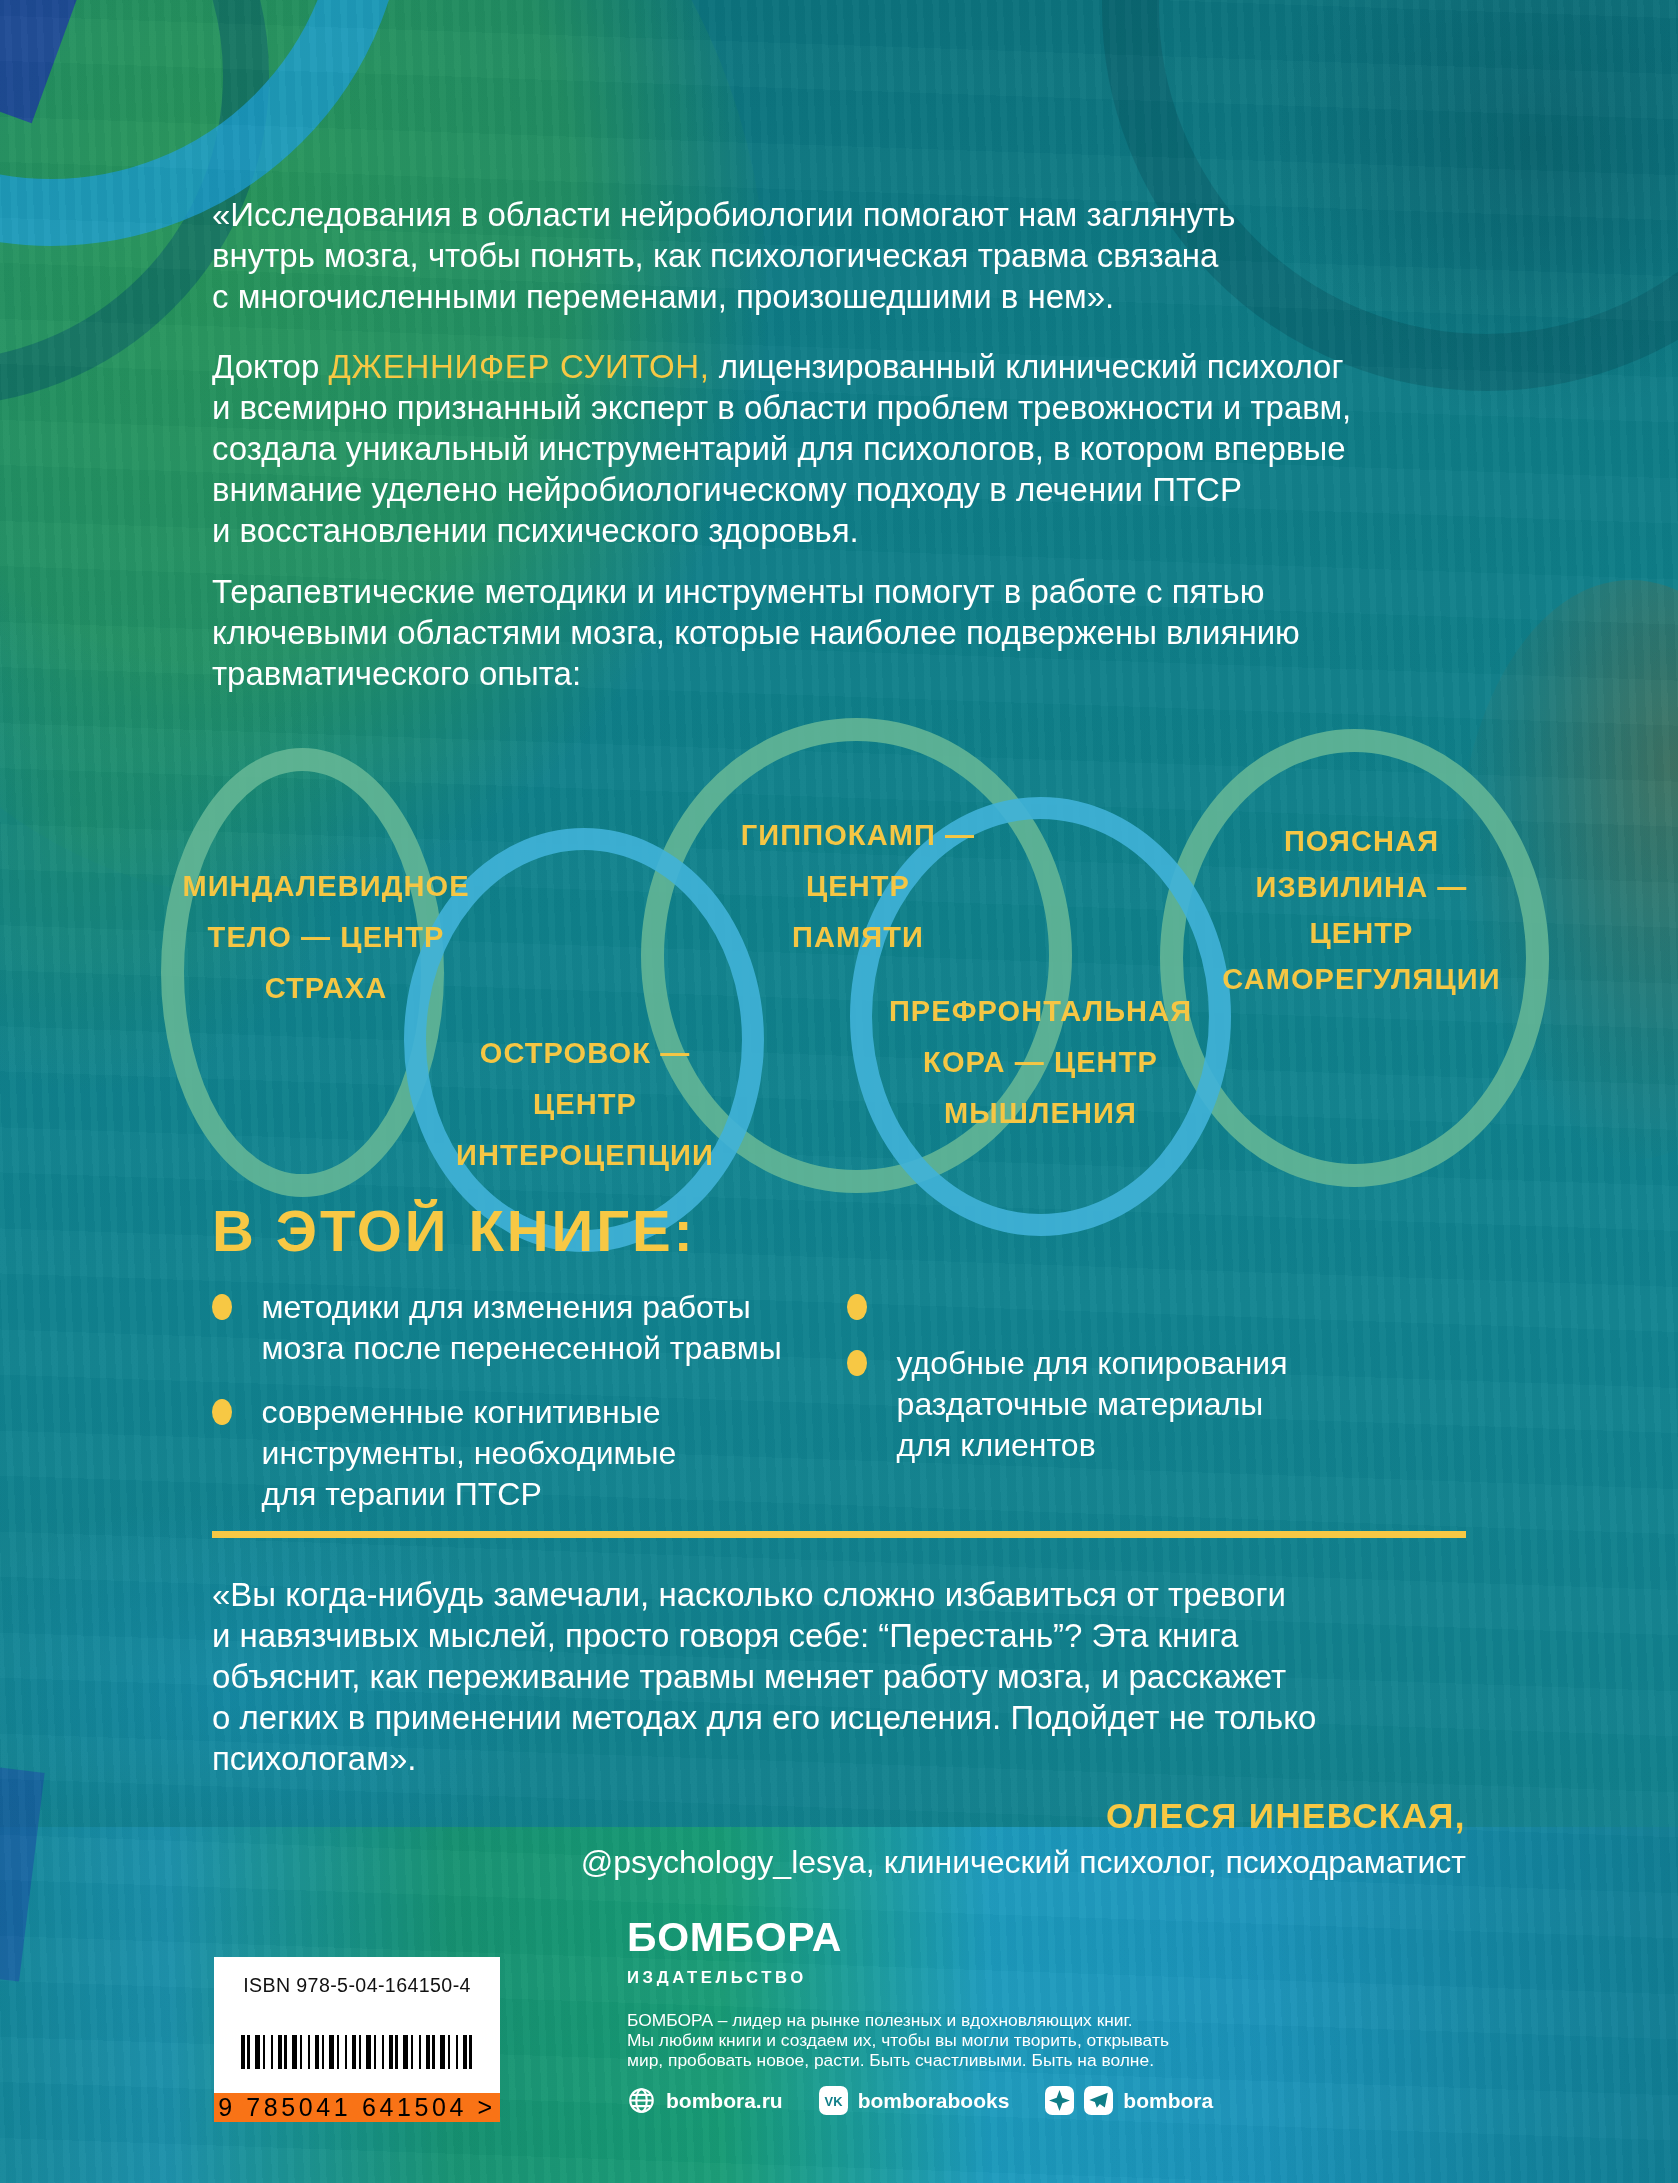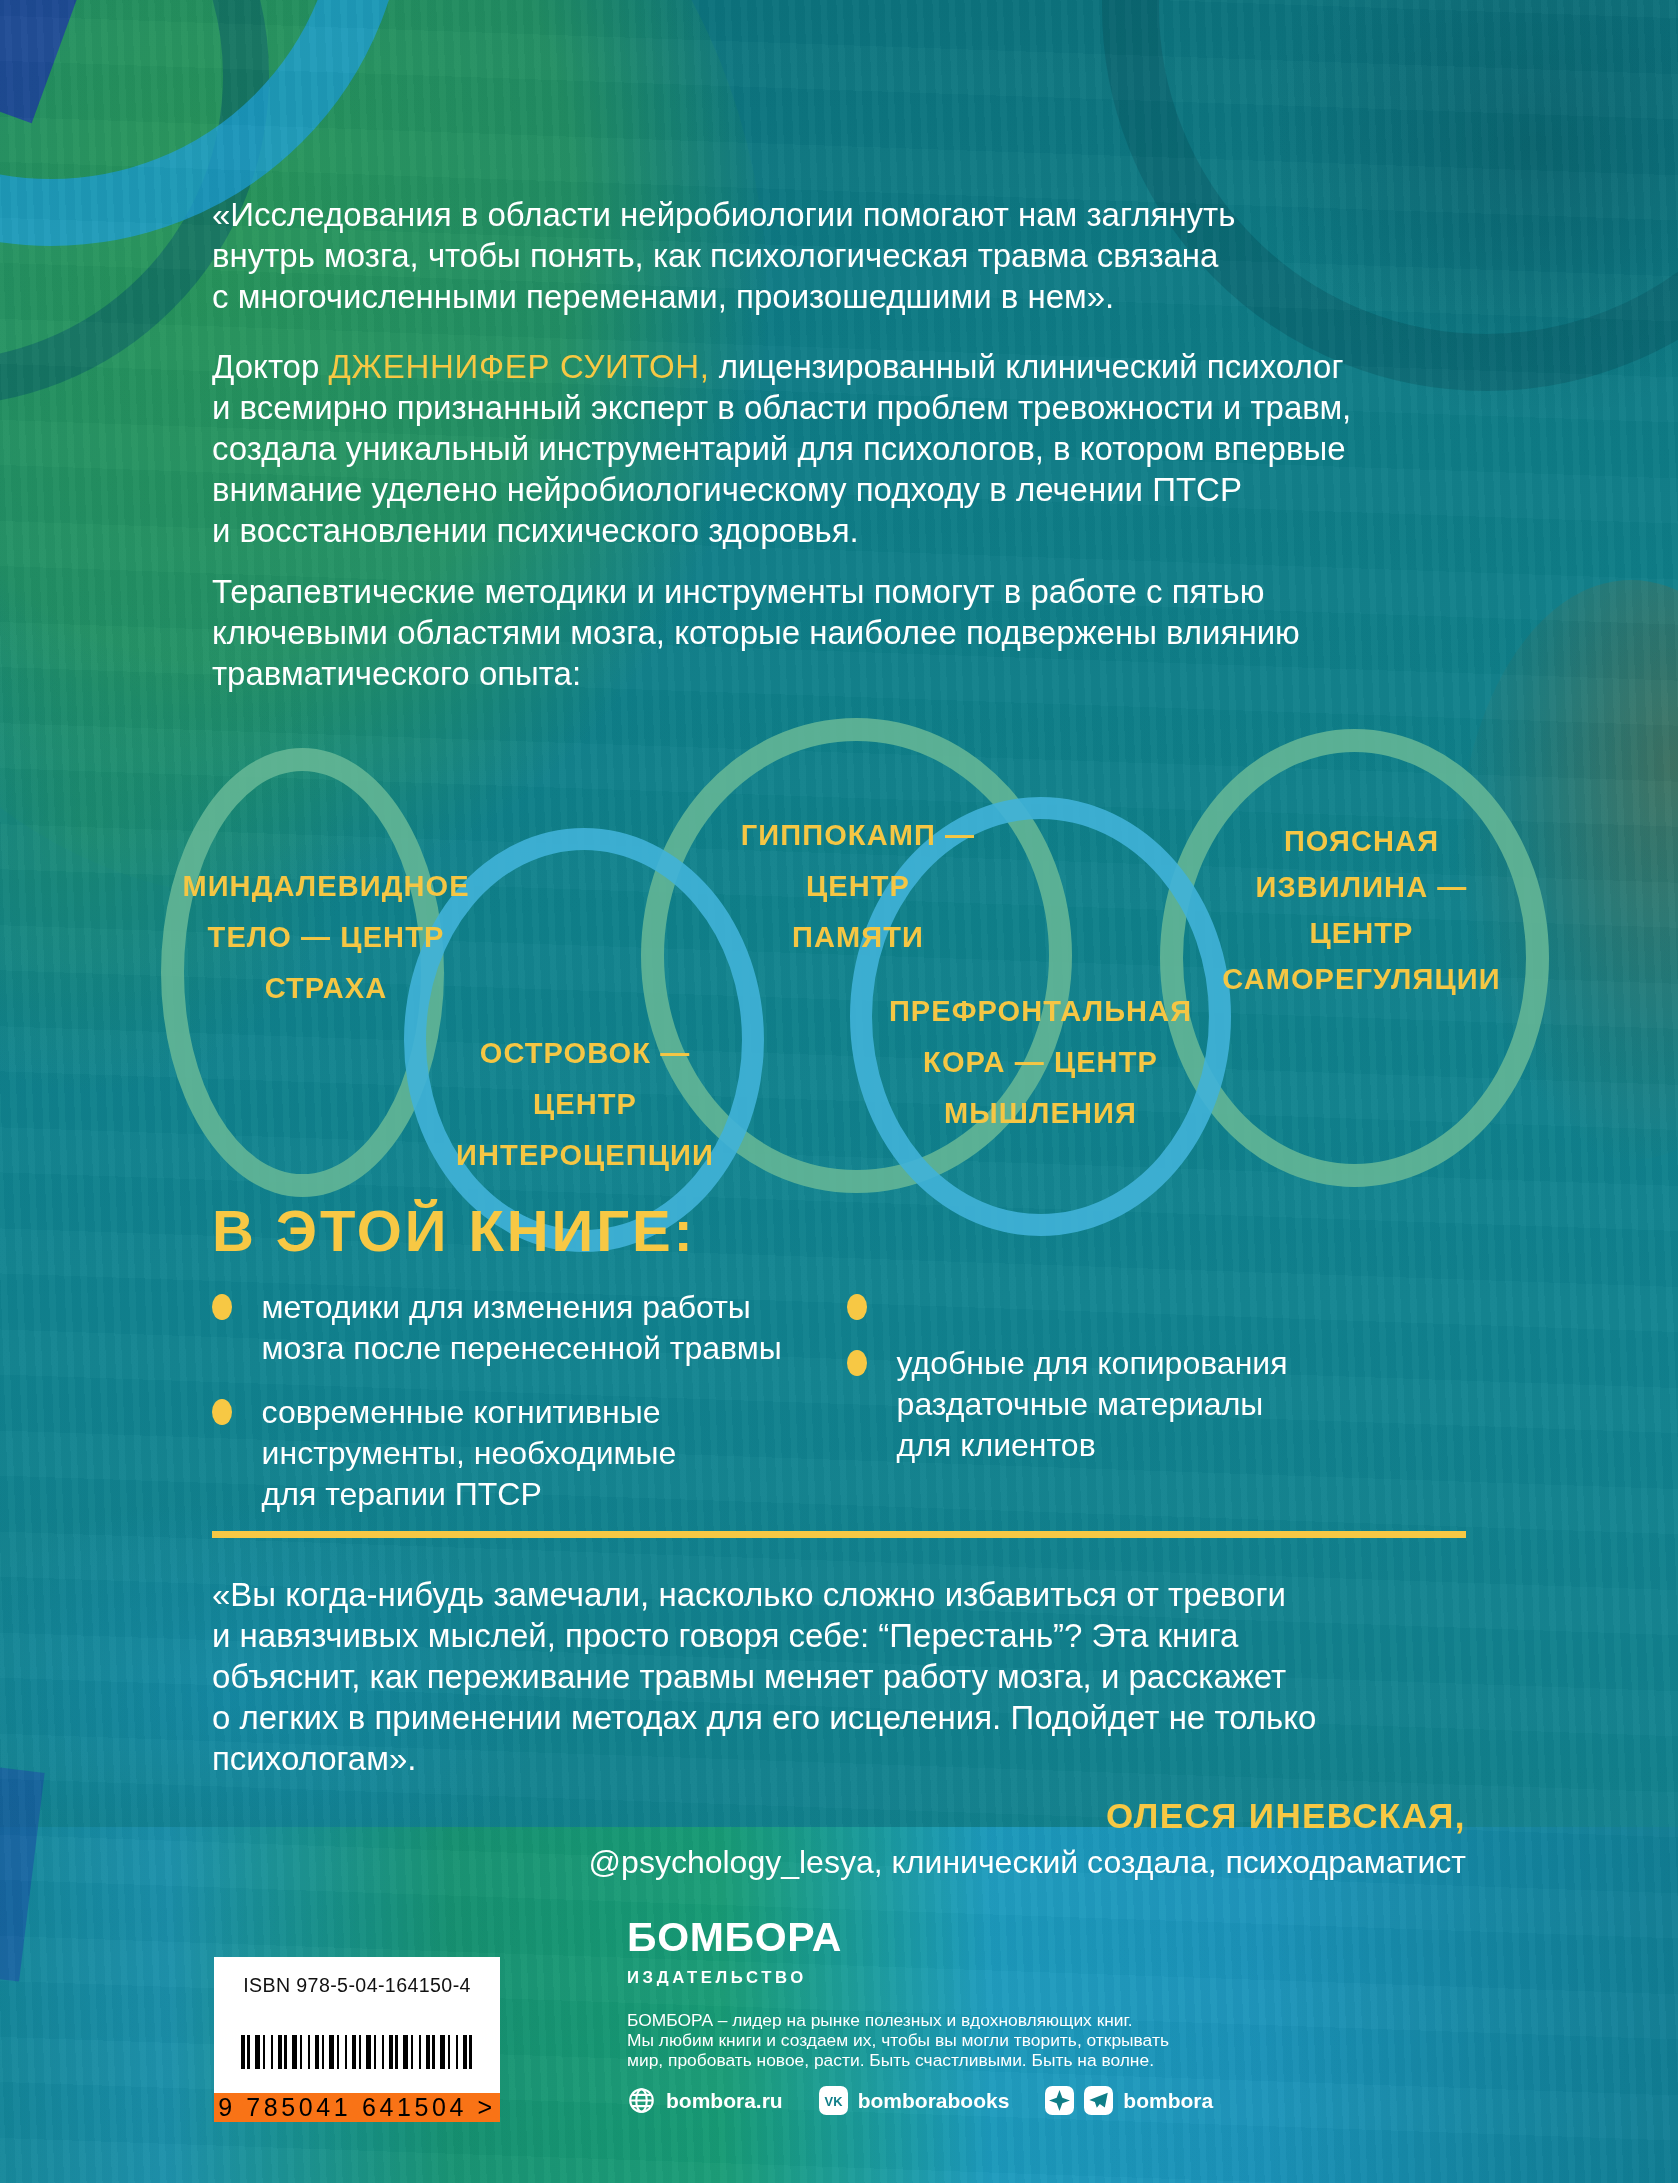--- a/index.html
+++ b/index.html
@@ -175,21 +175,21 @@
   </div>
 
   <div class="divider"></div>
 
   <div class="txt quote-bottom">«Вы когда-нибудь замечали, насколько сложно избавиться от тревоги
 и навязчивых мыслей, просто говоря себе: “Перестань”? Эта книга
 объяснит, как переживание травмы меняет работу мозга, и расскажет
 о легких в применении методах для его исцеления. Подойдет не только
 психологам».</div>
   <div class="reviewer-name">ОЛЕСЯ ИНЕВСКАЯ,</div>
-  <div class="reviewer-creds">@psychology_lesya, клинический создала, психодраматист</div>
+  <div class="reviewer-creds">@psychology_lesya, клинический психолог, психодраматист</div>
 
   <div class="barcode-box">
     <div class="isbn">ISBN 978-5-04-164150-4</div>
     <div class="bars"></div>
     <div class="digits">9 785041 641504 &gt;</div>
   </div>
 
   <div class="pub">
     <div class="pub-name">БОМБОРА</div>
     <div class="pub-type">ИЗДАТЕЛЬСТВО</div>

